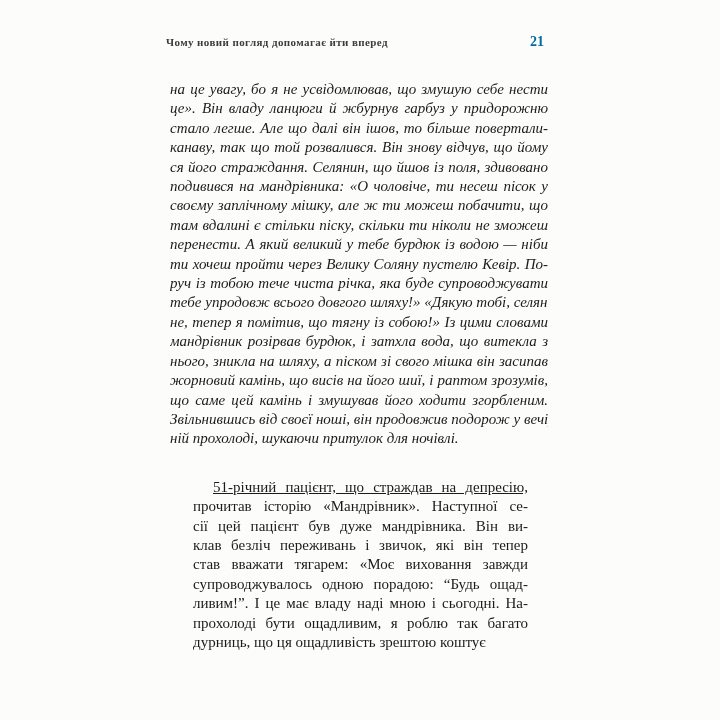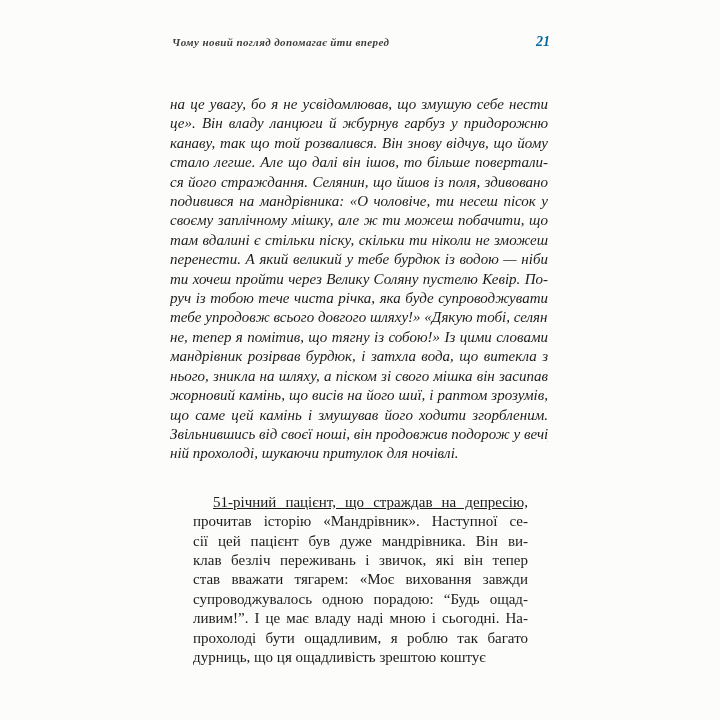--- a/index.html
+++ b/index.html
@@ -16,44 +16,42 @@
     overflow: hidden;
   }
   .page {
     position: absolute;
     inset: 0;
     background: #fcfcfb;
   }
   .running-header {
     position: absolute;
     top: 34px;
-    left: 172px;
+    left: 166px;
     width: 378px;
     display: flex;
     justify-content: space-between;
     align-items: baseline;
-    font-style: italic;
   }
   .running-title {
     font-size: 11px;
     letter-spacing: 0.4px;
     color: #3c3c3c;
     font-weight: 600;
   }
   .page-number {
     font-size: 14px;
     font-weight: 700;
     color: #0369a1;
   }
   .text-block {
     position: absolute;
     top: 80px;
     left: 170px;
     width: 378px;
-    margin-top: 15px;
   }
   .paragraph {
     font-size: 15px;
     line-height: 19.4px;
   }
   .paragraph.italic {
     font-style: italic;
   }
   .paragraph.regular {
     font-style: normal;
@@ -83,22 +81,22 @@
 
   <div class="running-header">
     <span class="running-title">Чому новий погляд допомагає йти вперед</span>
     <span class="page-number">21</span>
   </div>
 
   <div class="text-block">
       <div class="paragraph italic">
         <div class="line">на це увагу, бо я не усвідомлював, що змушую себе нести</div>
         <div class="line">це». Він владу ланцюги й жбурнув гарбуз у придорожню</div>
+        <div class="line">стало легше. Але що далі він ішов, то більше повертали-</div>
         <div class="line">канаву, так що той розвалився. Він знову відчув, що йому</div>
-        <div class="line">стало легше. Але що далі він ішов, то більше повертали-</div>
         <div class="line">ся його страждання. Селянин, що йшов із поля, здивовано</div>
         <div class="line">подивився на мандрівника: «О чоловіче, ти несеш пісок у</div>
         <div class="line">своєму заплічному мішку, але ж ти можеш побачити, що</div>
         <div class="line">там вдалині є стільки піску, скільки ти ніколи не зможеш</div>
         <div class="line">перенести. А який великий у тебе бурдюк із водою — ніби</div>
         <div class="line">ти хочеш пройти через Велику Соляну пустелю Кевір. По-</div>
         <div class="line">руч із тобою тече чиста річка, яка буде супроводжувати</div>
         <div class="line">тебе упродовж всього довгого шляху!» «Дякую тобі, селяни-</div>
         <div class="line">не, тепер я помітив, що тягну із собою!» Із цими словами</div>
         <div class="line">мандрівник розірвав бурдюк, і затхла вода, що витекла з</div>

